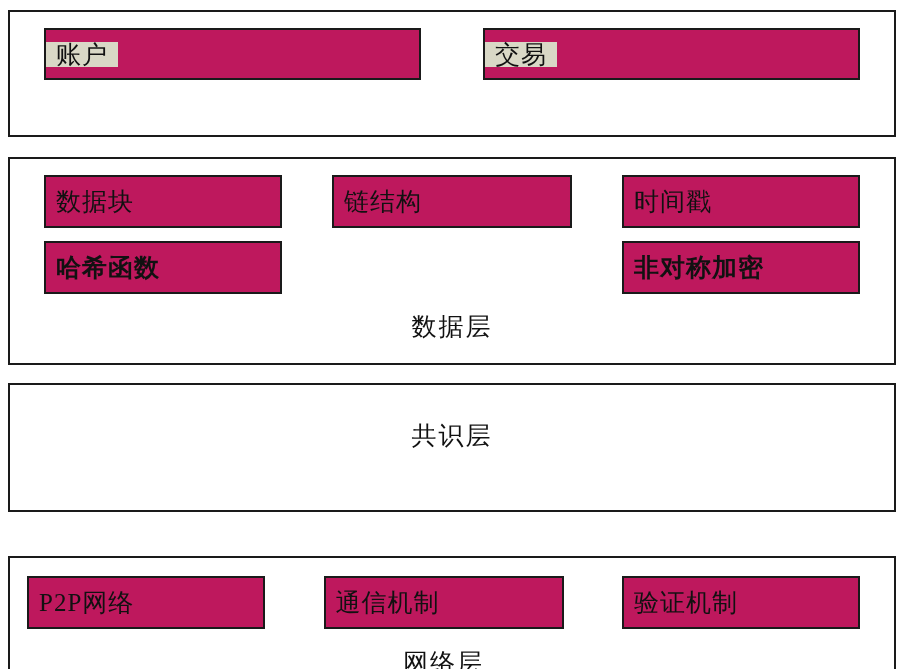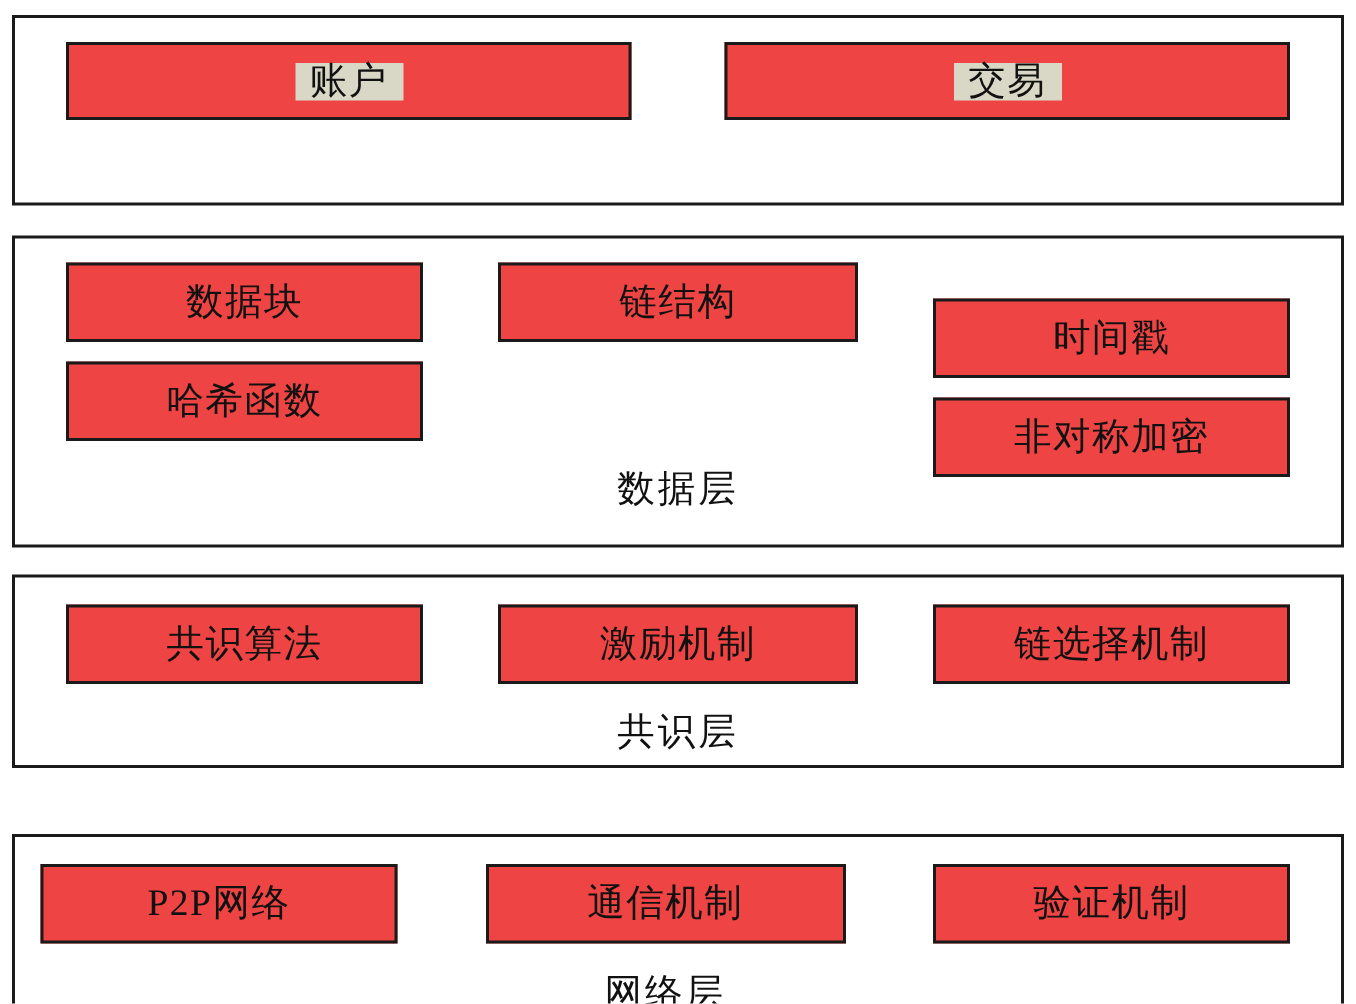--- a/index.html
+++ b/index.html
@@ -29,24 +29,23 @@
     background: #ffffff;
   }
   .row {
     display: flex;
     justify-content: space-between;
     box-sizing: border-box;
   }
   .node {
     box-sizing: border-box;
     border: 2px solid #1a1a1a;
-    background: #ef4444;
+    background: #be185d;
     display: flex;
     align-items: center;
-    justify-content: center;
     font-size: 25px;
     line-height: 1;
     letter-spacing: 1px;
     white-space: nowrap;
   }
   .node-inner {
     display: inline-block;
     padding: 0 10px;
   }
   .node-inner.highlight {
@@ -80,27 +79,28 @@
   #layer-data {
     top: 157px;
     height: 208px;
     padding: 16px 34px 0 34px;
   }
   #layer-data .row {
     height: 53px;
   }
   #layer-data .row + .row {
     margin-top: 13px;
+    font-weight: bold;
   }
   #layer-data .node {
     height: 53px;
   }
   #layer-data .node.n1 { width: 238px; }
   #layer-data .node.n2 { width: 240px; }
-  #layer-data .node.n3 { width: 238px; margin-top: 24px; }
+  #layer-data .node.n3 { width: 238px; }
   #layer-data .layer-title {
     margin-top: 20px;
   }
 
   
   #layer-consensus {
     top: 383px;
     height: 129px;
     padding: 18px 34px 0 34px;
   }
@@ -169,31 +169,20 @@
         <span class="node-inner">哈希函数</span>
       </div>
       <div class="node n3">
         <span class="node-inner">非对称加密</span>
       </div>
     </div>
     <div class="layer-title">数据层</div>
   </div>
 
   <div class="layer" id="layer-consensus">
-    <div class="row">
-      <div class="node n1">
-        <span class="node-inner">共识算法</span>
-      </div>
-      <div class="node n2">
-        <span class="node-inner">激励机制</span>
-      </div>
-      <div class="node n3">
-        <span class="node-inner">链选择机制</span>
-      </div>
-    </div>
     <div class="layer-title">共识层</div>
   </div>
 
   <div class="layer" id="layer-network">
     <div class="row">
       <div class="node n1">
         <span class="node-inner">P2P网络</span>
       </div>
       <div class="node n2">
         <span class="node-inner">通信机制</span>

